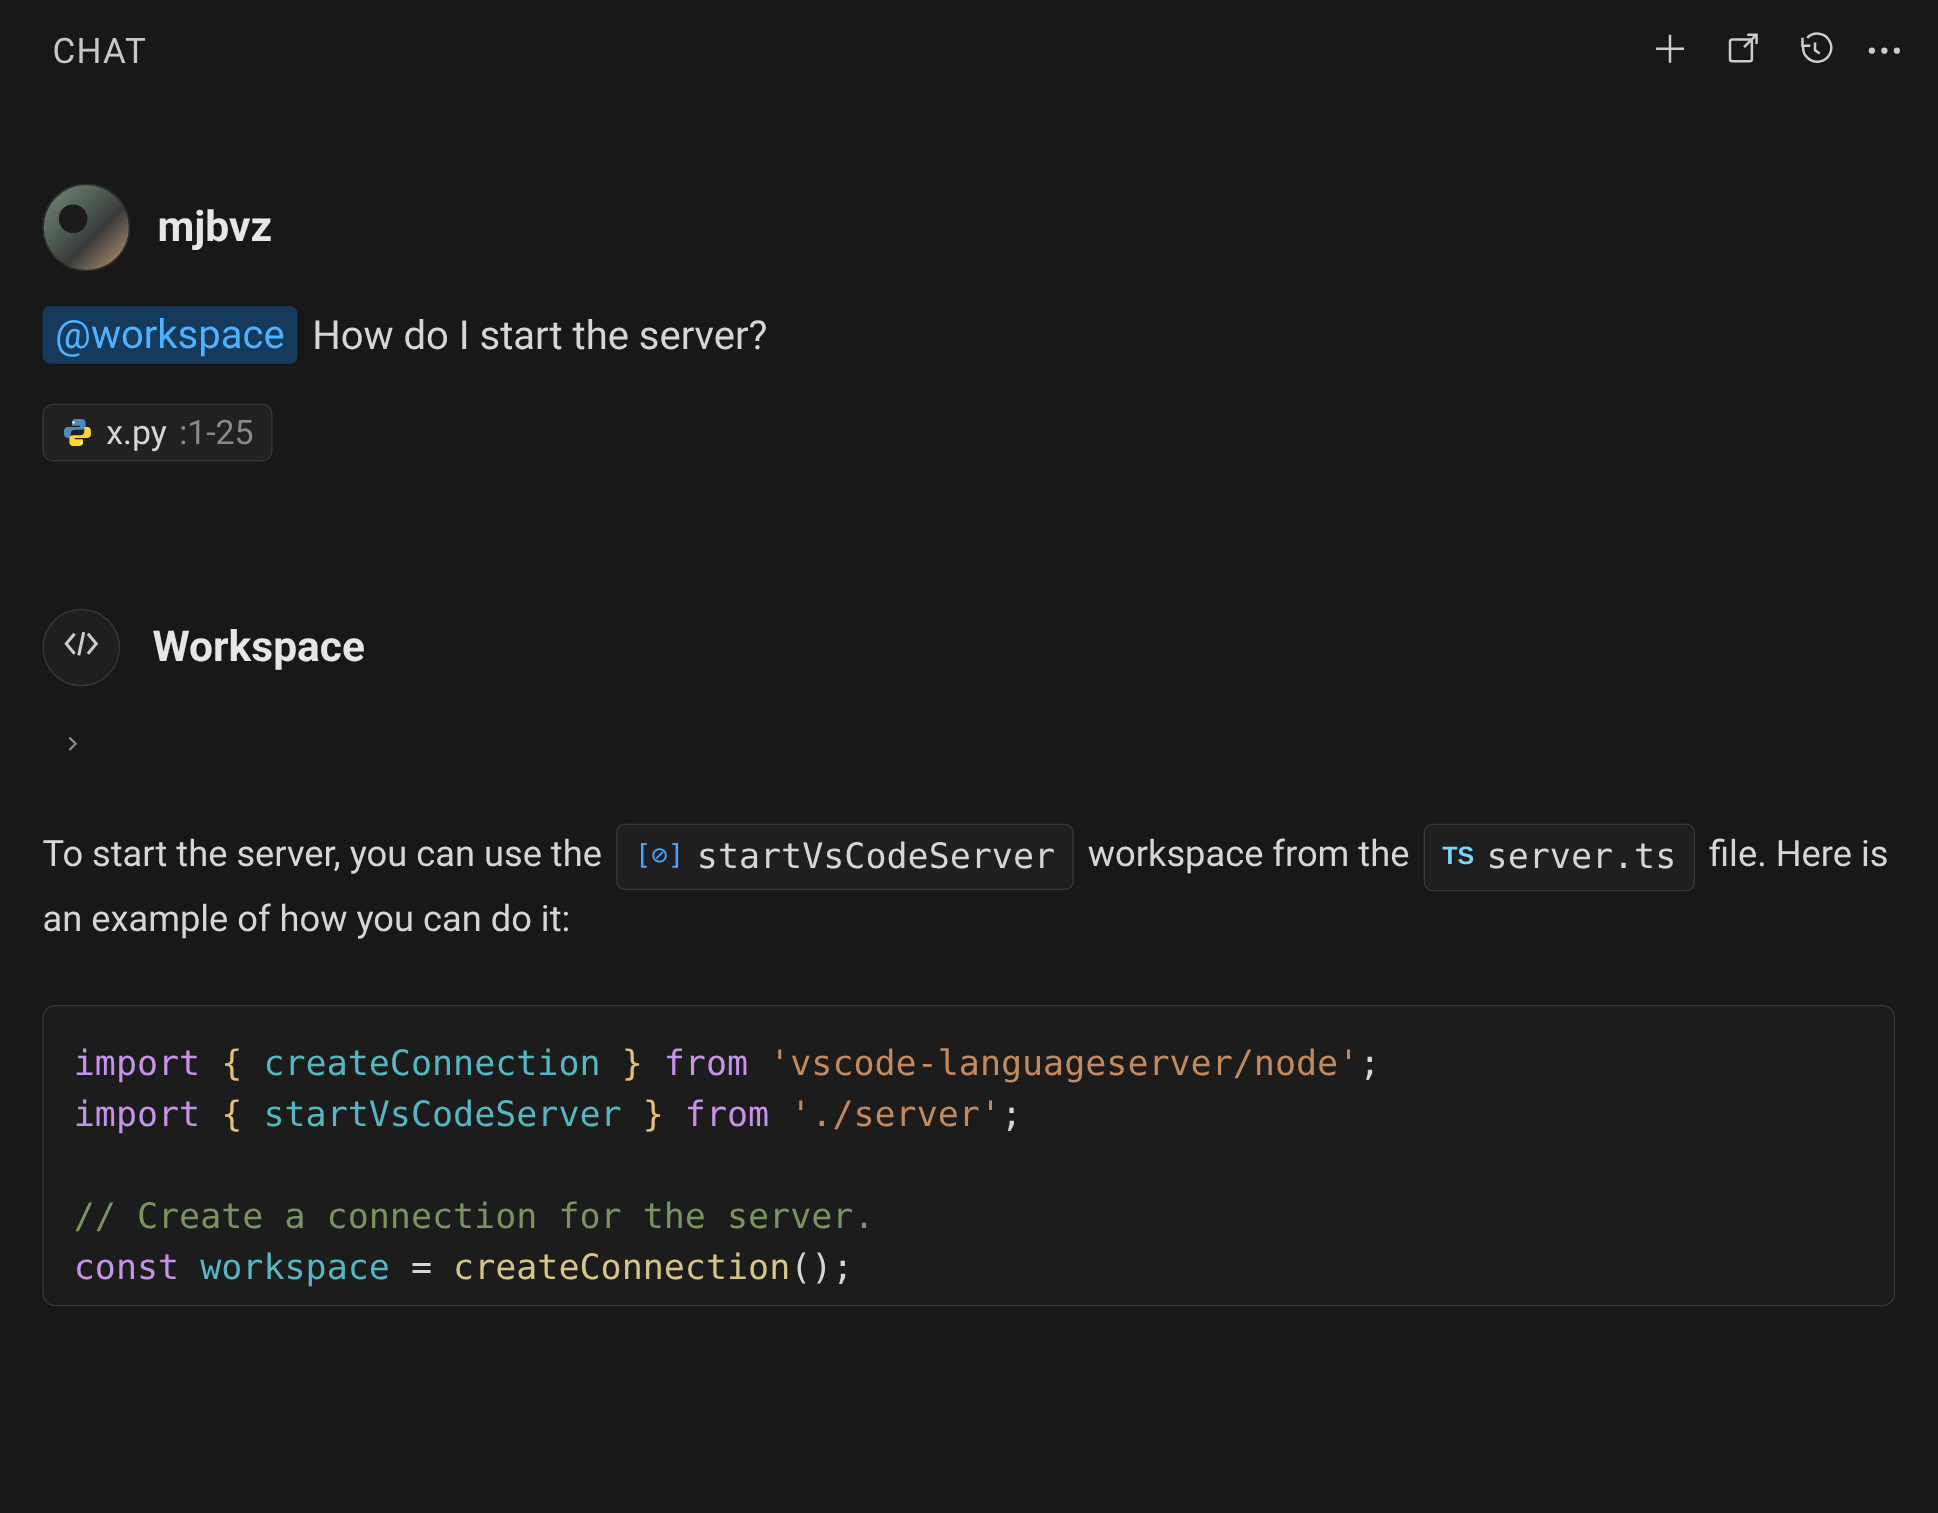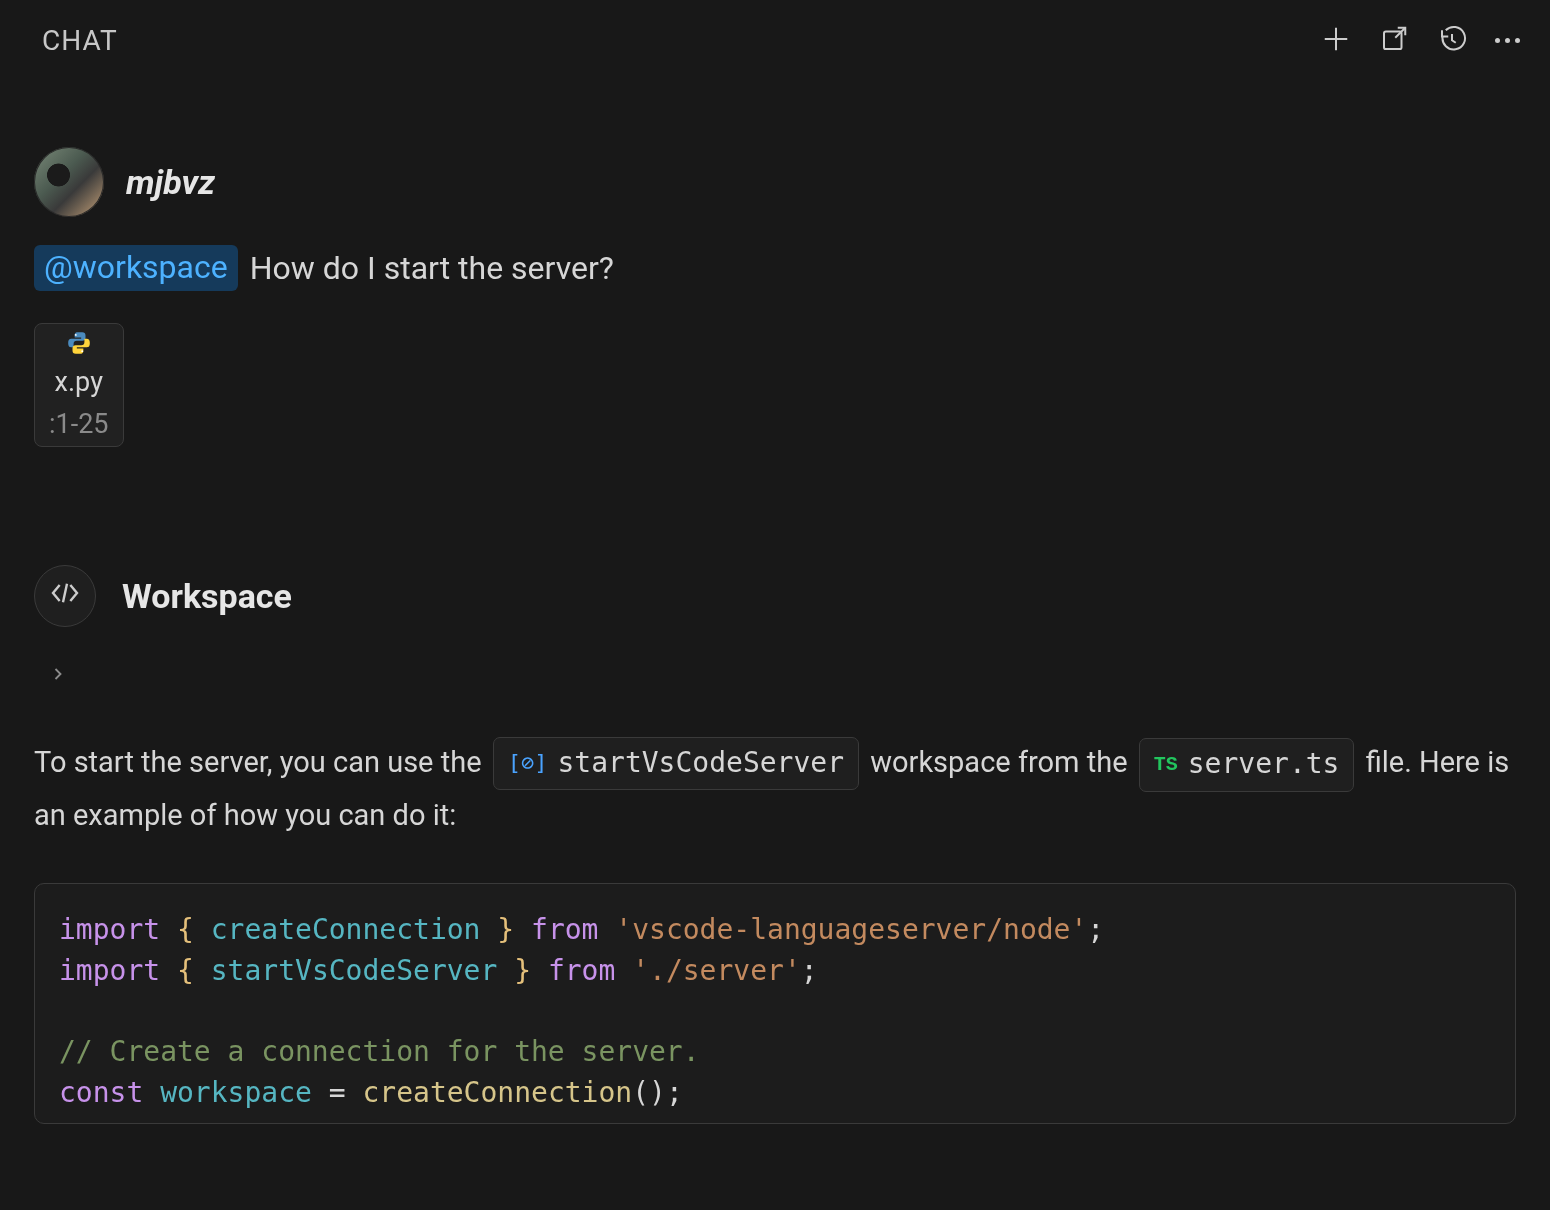--- a/index.html
+++ b/index.html
@@ -75,21 +75,20 @@
     height: 70px;
     border-radius: 50%;
     background: radial-gradient(circle at 35% 40%, #1b1b1b 0 18%, transparent 19%),
                 linear-gradient(135deg, #7a8a79 0%, #4b5a50 40%, #3a3a3a 60%, #c9a47a 100%);
     box-shadow: inset 0 0 0 1px #2a2a2a;
   }
   .username {
     color: #e6e6e6;
     font-size: 34px;
     font-weight: 700;
-    font-style: italic;
   }
   .prompt-line {
     display: flex;
     align-items: center;
     gap: 12px;
     margin-bottom: 32px;
     font-size: 32px;
   }
   .mention {
     background: #153a5b;
@@ -102,21 +101,20 @@
   }
   .ref-chip {
     display: inline-flex;
     align-items: center;
     gap: 10px;
     border: 1px solid #3a3a3a;
     background: #212121;
     border-radius: 8px;
     padding: 6px 14px;
     font-size: 27px;
-    flex-direction: column;
   }
   .py-icon {
     display: inline-flex;
   }
   .py-icon svg { width: 26px; height: 26px; }
   .chip-file { color: #d6d6d6; }
   .chip-range { color: #8a8a8a; }
   .agent-row {
     display: flex;
     align-items: center;
@@ -176,24 +174,24 @@
     border: 1px solid #3a3a3a;
     background: #1f1f1f;
     border-radius: 7px;
     padding: 2px 14px 3px 14px;
     vertical-align: 2px;
     margin: 0 4px;
     font-size: 28px;
   }
   .sym-icon { color: #4aa3ff; font-family: ui-monospace, Menlo, monospace; font-size: 22px; }
   .ts-badge {
-    color: #22c55e;
+    color: #7dd3fc;
     font-weight: 700;
     font-size: 20px;
-    font-family: Liberation Mono, monospace;
+    font-family: Liberation Sans, sans-serif;
   }
   .mono { font-family: ui-monospace, Menlo, Consolas, monospace; }
   .code-block {
     border: 1px solid #3a3a3a;
     border-radius: 10px;
     background: #1c1c1c;
     padding: 26px 24px 10px 24px;
     font-family: ui-monospace, Menlo, Consolas, monospace;
     font-size: 28px;
     line-height: 1.45;

